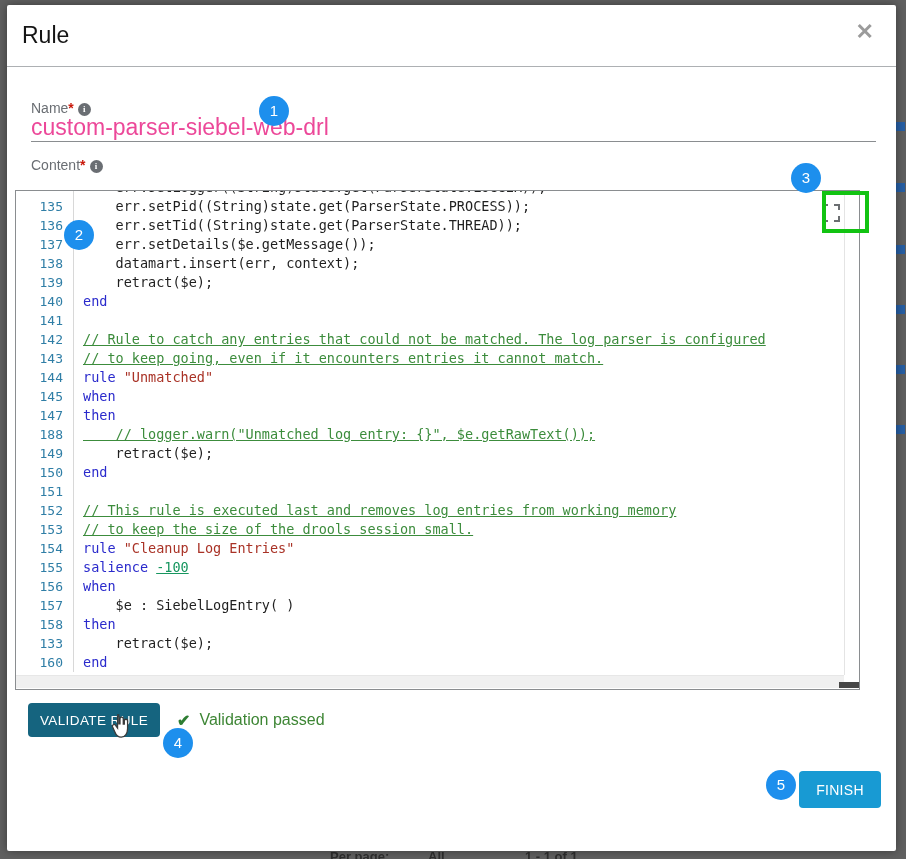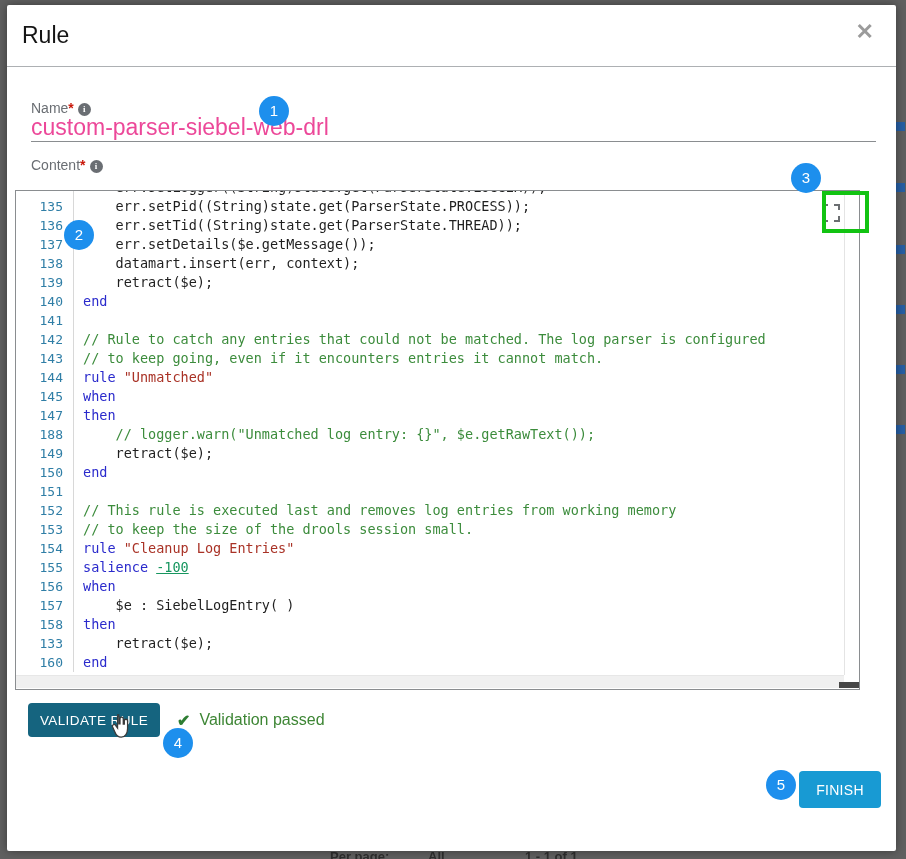--- a/index.html
+++ b/index.html
@@ -32,21 +32,21 @@
             font-family:"DejaVu Sans Mono", monospace; font-size:13.5px; }
   .code-row { display:flex; height:19px; line-height:19px; white-space:pre; }
   .cliprow { height:6px; overflow:hidden; }
   .cliprow .code-row { margin-top:-13px; }
   .ln { flex:0 0 58px; text-align:right; padding-right:10px; color:#2f7ea6;
         border-right:1px solid #d8d8d8; font-size:13px; }
   .code { padding-left:9px; white-space:pre; color:#1f1f1f; }
   .seg-pl { color:#1f1f1f; }
   .seg-kw { color:#2a2acc; }
   .seg-str { color:#a93226; }
-  .seg-com { color:#3c8c3c; }
+  .seg-com { color:#3c8c3c;text-decoration:underline; }
   .seg-num { color:#17965f;text-decoration:underline; }
   .vtrack { position:absolute; top:0; bottom:14px; right:14px; border-left:1px solid #e4e4e4; }
   .hscroll { position:absolute; left:0; right:15px; bottom:1px; height:13px; background:#f0f0f0; border-top:1px solid #e7e7e7; }
   .hthumb { position:absolute; right:0; bottom:1px; width:20px; height:6px; background:#474747; }
   .expand-btn { position:absolute; top:13px; right:19px; width:18px; height:18px; cursor:pointer; }
 
   
   .validate-btn { position:absolute; left:21px; top:698px; width:132px; height:34px;
                   background:#15647f; color:#fff; border:none; border-radius:4px;
                   font-size:13.5px; letter-spacing:.4px; font-family:"Liberation Sans", sans-serif; cursor:pointer; }

